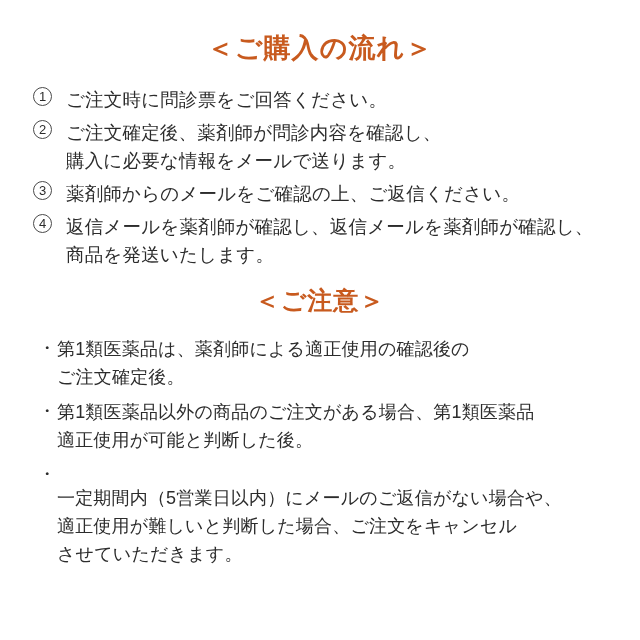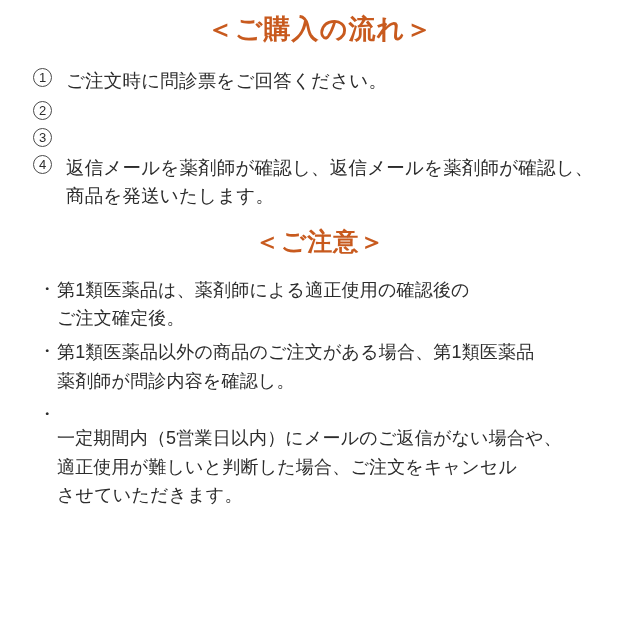--- a/index.html
+++ b/index.html
@@ -24,21 +24,21 @@
 
   
   .section-heading {
     text-align: center;
     color: #c85a1e;
     font-weight: bold;
     letter-spacing: 0.04em;
   }
   .heading-purchase {
     font-size: 27px;
-    margin-top: 15px;
+    margin-top: 34px;
     margin-bottom: 0;
     line-height: 1.1;
   }
   .heading-caution {
     font-size: 25px;
     margin-top: 18px;
     margin-bottom: 0;
     line-height: 1.1;
   }
 
@@ -118,43 +118,46 @@
 
   <div class="section-heading heading-purchase">＜ご購入の流れ＞</div>
 
   <ul class="steps">
     <li class="step">
       <span class="step-num"><span class="circle">1</span></span>
       <span class="step-text">ご注文時に問診票をご回答ください。</span>
     </li>
     <li class="step">
       <span class="step-num"><span class="circle">2</span></span>
+      <span class="step-text">ご注文確定後、薬剤師が問診内容を確認し、
+購入に必要な情報をメールで送ります。</span>
     </li>
     <li class="step">
       <span class="step-num"><span class="circle">3</span></span>
+      <span class="step-text">薬剤師からのメールをご確認の上、ご返信ください。</span>
     </li>
     <li class="step">
       <span class="step-num"><span class="circle">4</span></span>
       <span class="step-text">返信メールを薬剤師が確認し、返信メールを薬剤師が確認し、
 商品を発送いたします。</span>
     </li>
   </ul>
 
   <div class="section-heading heading-caution">＜ご注意＞</div>
 
   <ul class="cautions">
     <li class="caution">
       <span class="caution-bullet">・</span>
       <span class="caution-text">第1類医薬品は、薬剤師による適正使用の確認後の
 ご注文確定後。</span>
     </li>
     <li class="caution">
       <span class="caution-bullet">・</span>
       <span class="caution-text">第1類医薬品以外の商品のご注文がある場合、第1類医薬品
-薬剤師が問診内容を確認し。</span>
+適正使用が可能と判断した後。</span>
     </li>
     <li class="caution">
       <span class="caution-bullet">・</span>
       <span class="caution-text indent-sub">一定期間内（5営業日以内）にメールのご返信がない場合や、
 適正使用が難しいと判断した場合、ご注文をキャンセル
 させていただきます。</span>
     </li>
   </ul>
 
 </div>

